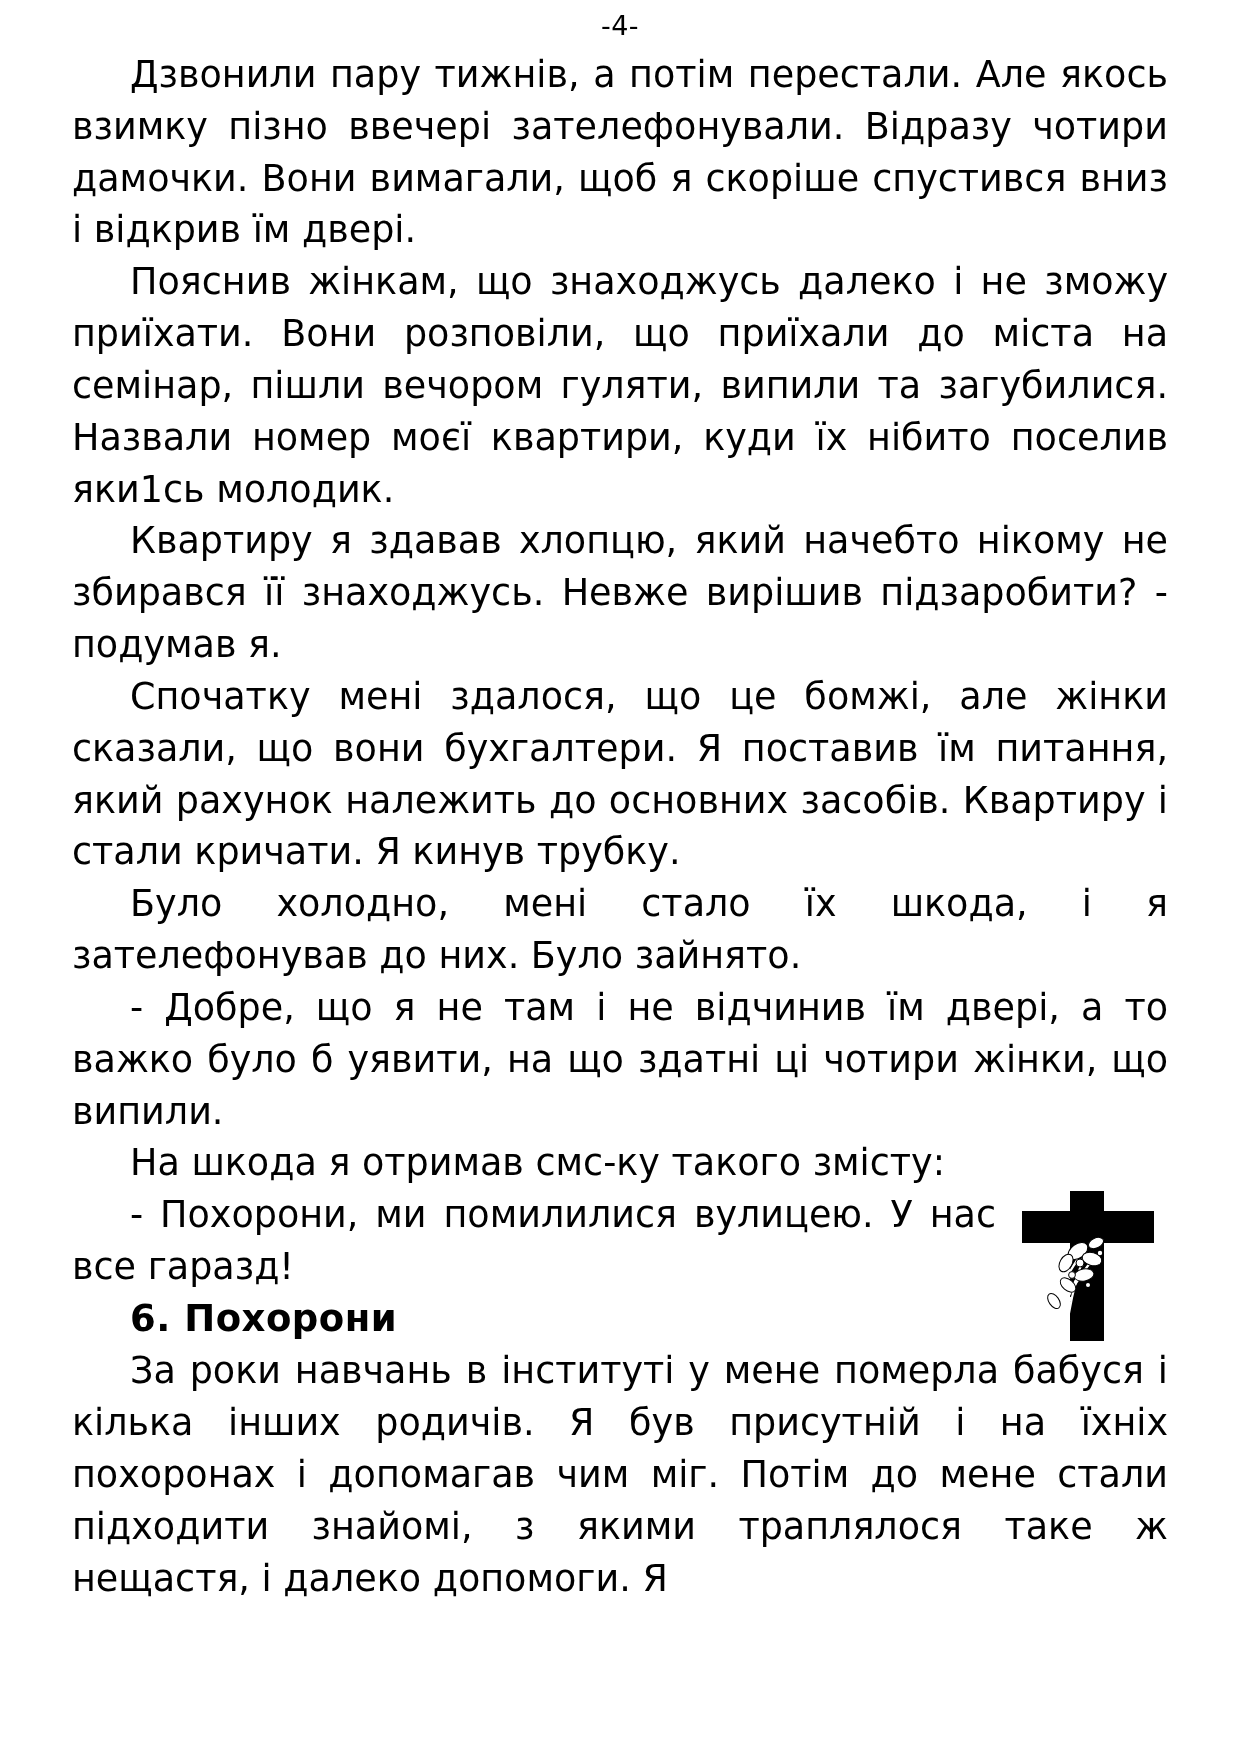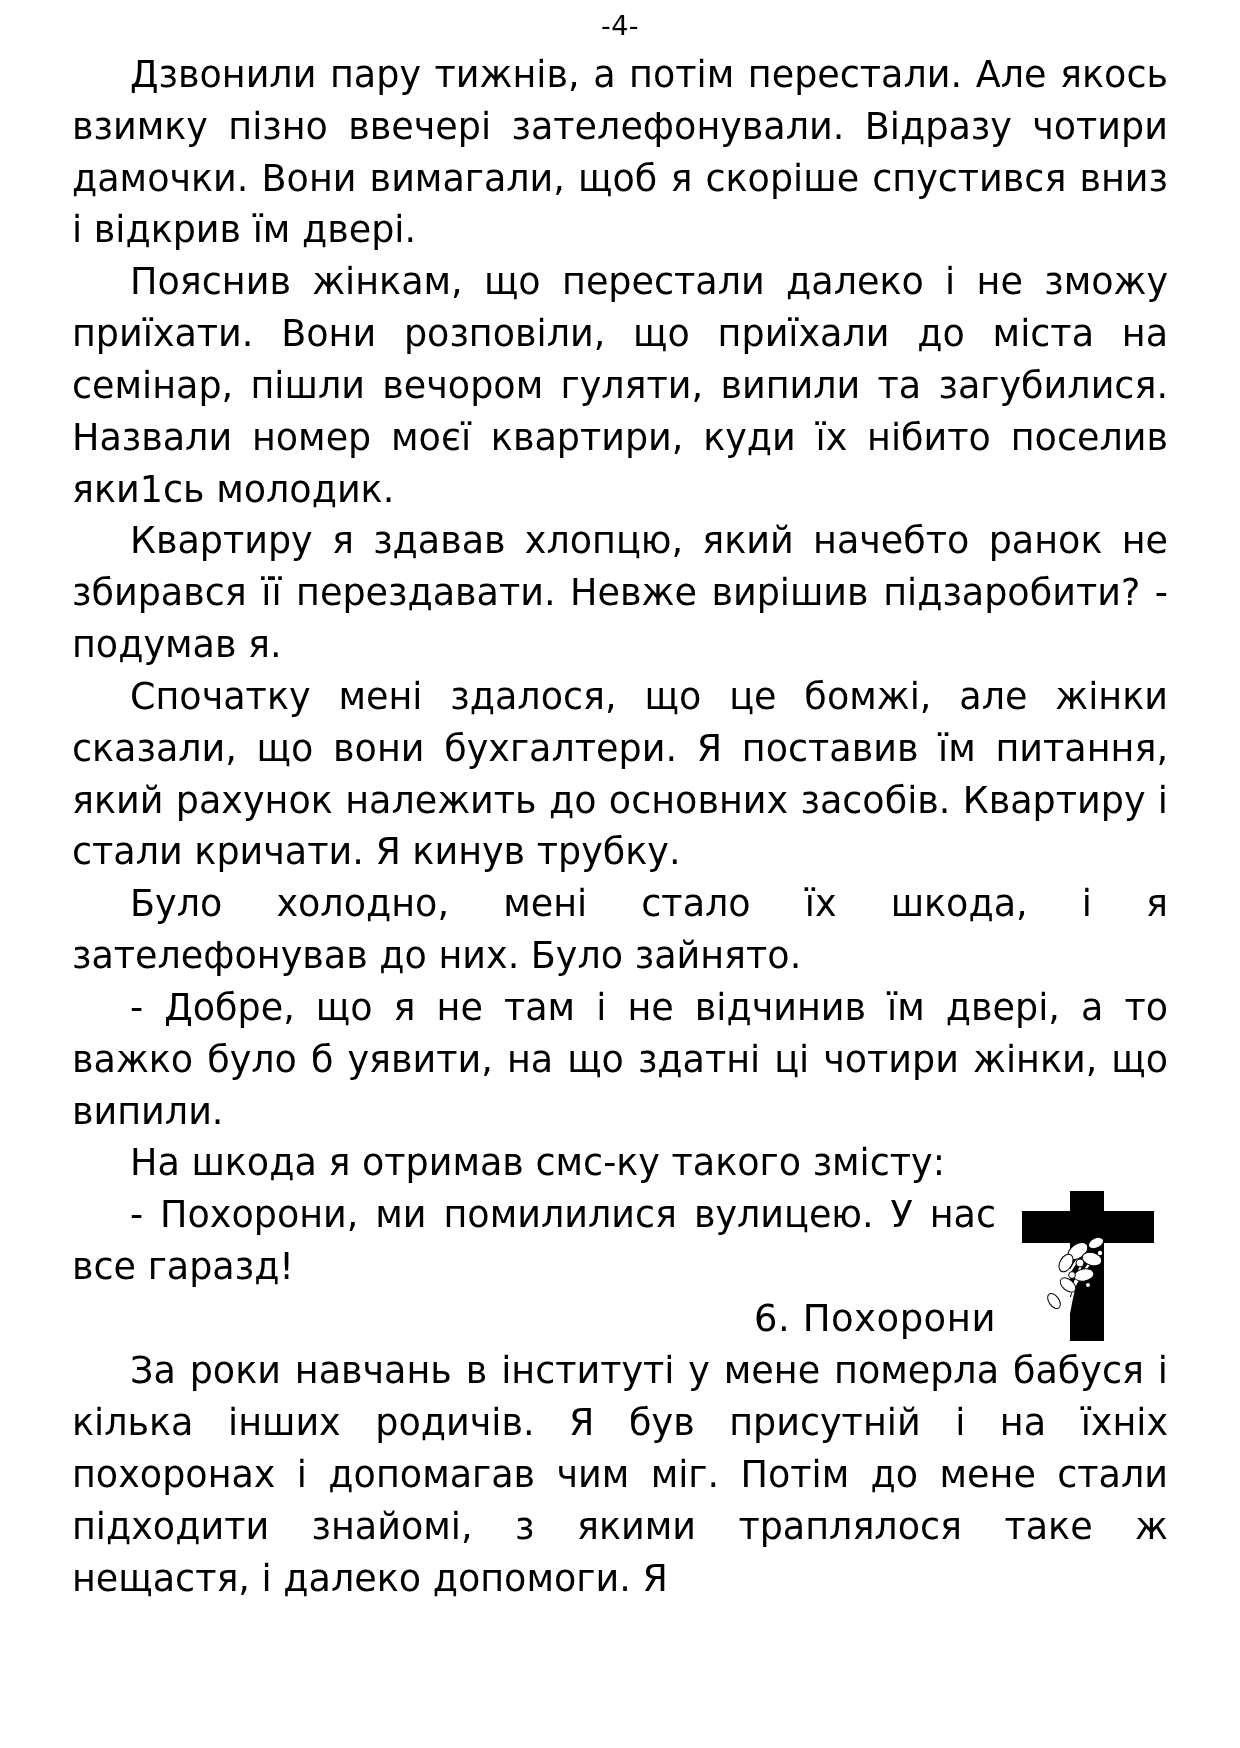--- a/index.html
+++ b/index.html
@@ -30,22 +30,22 @@
     line-height: 1.42;
     text-align: justify;
     text-justify: inter-word;
     hyphens: manual;
   }
   .body-text p {
     margin: 0;
     text-indent: 58px;
   }
   .section-heading {
-    text-align: right;
-    font-weight: normal;
+    text-align: left;
+    font-weight: bold;
     font-size: 37px;
     margin: 4px 0 2px 0;
     text-indent: 0;
     letter-spacing: 0.5px;
   }
   
   .cross-figure {
     float: right;
     width: 160px;
     height: 155px;
@@ -62,22 +62,22 @@
 </head>
 <body>
 
 <div class="page">
 
   <div class="page-number">-4-</div>
 
   <div class="body-text">
 
     <p>Дзвонили пару тижнів, а потім перестали. Але якось взимку пізно ввечері зателефонували. Відразу чотири дамочки. Вони вимагали, щоб я скоріше спустився вниз і відкрив їм двері.</p>
-    <p>Пояснив жінкам, що перестали далеко і не зможу приїхати. Вони розповіли, що приїхали до міста на семінар, пішли вечором гуляти, випили та загубилися. Назвали номер моєї квартири, куди їх нібито поселив яки1сь молодик.</p>
-    <p>Квартиру я здавав хлопцю, який начебто ранок не збирався її перездавати. Невже вирішив підзаробити? - подумав я.</p>
+    <p>Пояснив жінкам, що знаходжусь далеко і не зможу приїхати. Вони розповіли, що приїхали до міста на семінар, пішли вечором гуляти, випили та загубилися. Назвали номер моєї квартири, куди їх нібито поселив яки1сь молодик.</p>
+    <p>Квартиру я здавав хлопцю, який начебто нікому не збирався її знаходжусь. Невже вирішив підзаробити? - подумав я.</p>
     <p>Спочатку мені здалося, що це бомжі, але жінки сказали, що вони бухгалтери. Я поставив їм питання, який рахунок належить до основних засобів. Квартиру і стали кричати. Я кинув трубку.</p>
     <p>Було холодно, мені стало їх шкода, і я зателефонував до них. Було зайнято.</p>
     <p>- Добре, що я не там і не відчинив їм двері, а то важко було б уявити, на що здатні ці чотири жінки, що випили.</p>
     <p>На шкода я отримав смс-ку такого змісту:</p>
 
     <div class="cross-figure">
       <svg viewBox="0 0 160 155" xmlns="http://www.w3.org/2000/svg" aria-hidden="true">
 
         <rect x="62" y="2" width="34" height="150" fill="#000000"></rect>
         <rect x="14" y="22" width="132" height="32" fill="#000000"></rect>

